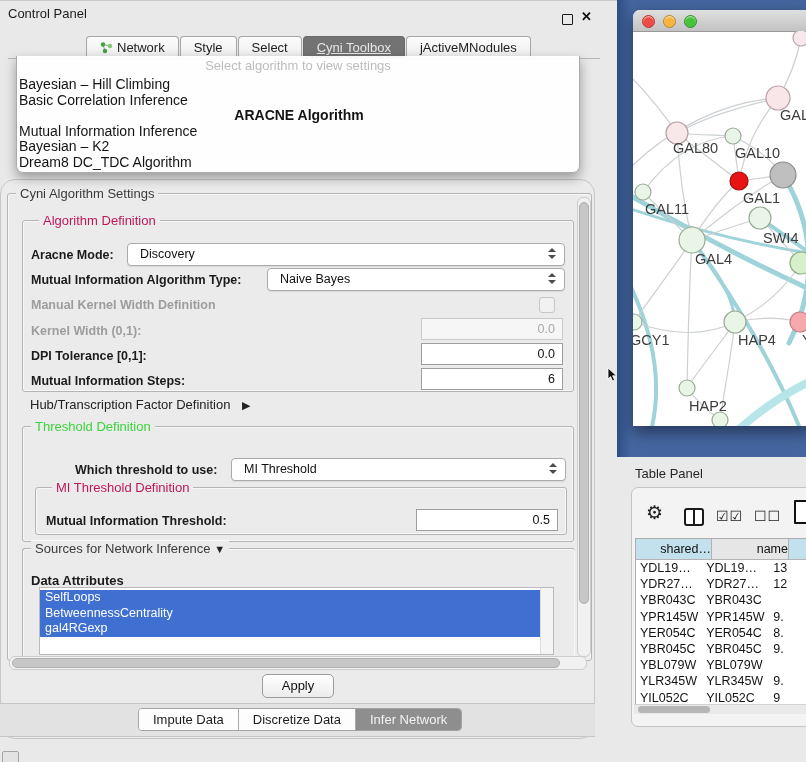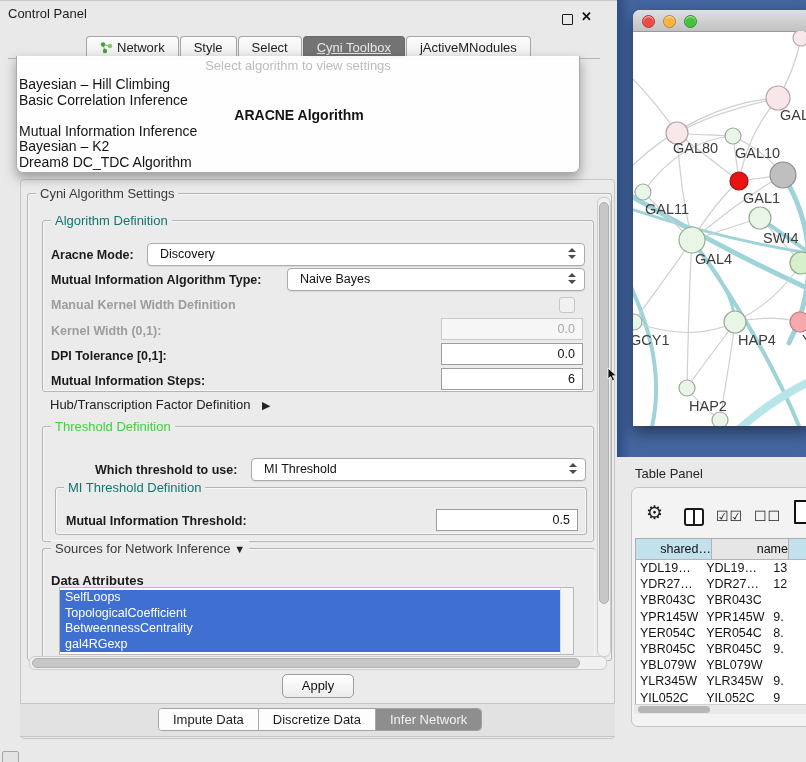--- a/index.html
+++ b/index.html
@@ -20,25 +20,25 @@
   .faint-text{left:40px;top:158px;font-size:13px;color:#c0c0c0;z-index:1;}
   
   .popup{left:16px;top:56px;width:562px;height:116px;background:rgba(255,255,255,0.95);
          border:1px solid #ababab;border-top:none;border-radius:0 0 7px 7px;
          box-shadow:0 5px 12px rgba(0,0,0,.35);z-index:50;}
   .popup-hint{width:100%;text-align:center;padding-top:2px;font-size:13px;color:#bcbcbc;}
   .dd-items{padding-left:2px;padding-top:4px;}
   .dd-item{font-size:14px;line-height:15.6px;color:#141414;white-space:nowrap;}
   .dd-item.sel{font-weight:bold;text-align:center;}
   
-  .main-panel{left:20px;top:179px;width:593px;height:558px;background:#ebebeb;
-              border:1px solid #c7c7c7;border-radius:4px;}
+  .main-panel{left:0;top:179px;width:593px;height:558px;background:#ebebeb;
+              border:1px solid #c7c7c7;border-radius:15px;}
   .group{position:absolute;border:1px solid #b4b4b4;border-radius:3px;box-shadow:inset 0 0 0 1px rgba(255,255,255,.6);}
   .group-title{position:absolute;top:-8px;left:8px;background:#ebebeb;padding:0 4px;font-size:13px;color:#3a3a3a;white-space:nowrap;}
-  .blue{color:#0f766e;} .green{color:#3bd53b;}
+  .blue{color:#be185d;margin-left:8px;} .green{color:#3bd53b;}
   .lab{position:absolute;font-size:12.5px;font-weight:bold;color:#1b1b1b;white-space:nowrap;}
   .lab.dis{color:#9d9d9d;}
   .combo{position:absolute;height:21px;background:#fff;border:1px solid #ababab;border-radius:4px;
          font-size:12.5px;line-height:21px;padding-left:12px;color:#111;box-shadow:0 1px 1px rgba(0,0,0,.08);}
   .arrs{position:absolute;right:8px;top:4px;width:8px;}
   .arrs i{display:block;width:0;height:0;border-left:4px solid transparent;border-right:4px solid transparent;}
   .arrs .up{border-bottom:4.5px solid #4c4c4c;margin-bottom:2.5px;}
   .arrs .dn{border-top:4.5px solid #4c4c4c;}
   .tfield{position:absolute;height:20px;background:#fff;border:1px solid #9e9e9e;
           font-size:12.5px;line-height:20px;text-align:right;padding-right:7px;color:#111;}
@@ -212,21 +212,20 @@
 
       <div class="group" style="left:14px;top:354px;width:552px;height:108px;border-right:none;">
         <span class="group-title">
           <span>Sources for Network Inference</span>
           <span class="caret">▼</span>
         </span>
         <div class="lab" style="left:8px;top:24px;font-size:13px;">Data Attributes</div>
         <div class="listbox" style="left:16px;top:38px;width:513px;height:66px;">
           <div class="list-rows">
               <div class="list-item" style="background: rgb(62, 111, 209);">SelfLoops</div>
-              <div class="list-item" style="background: rgb(62, 111, 209);">TopologicalCoefficient</div>
               <div class="list-item" style="background: rgb(62, 111, 209);">BetweennessCentrality</div>
               <div class="list-item" style="background: rgb(62, 111, 209);">gal4RGexp</div>
             </div>
           <div class="vstrip"></div>
         </div>
       </div>
     </div>
 
     <div class="scroll-track" style="left:8px;top:476px;width:576px;height:12px;">
       <div class="scroll-thumb" style="left:2px;top:1px;width:546px;height:8px;"></div>

